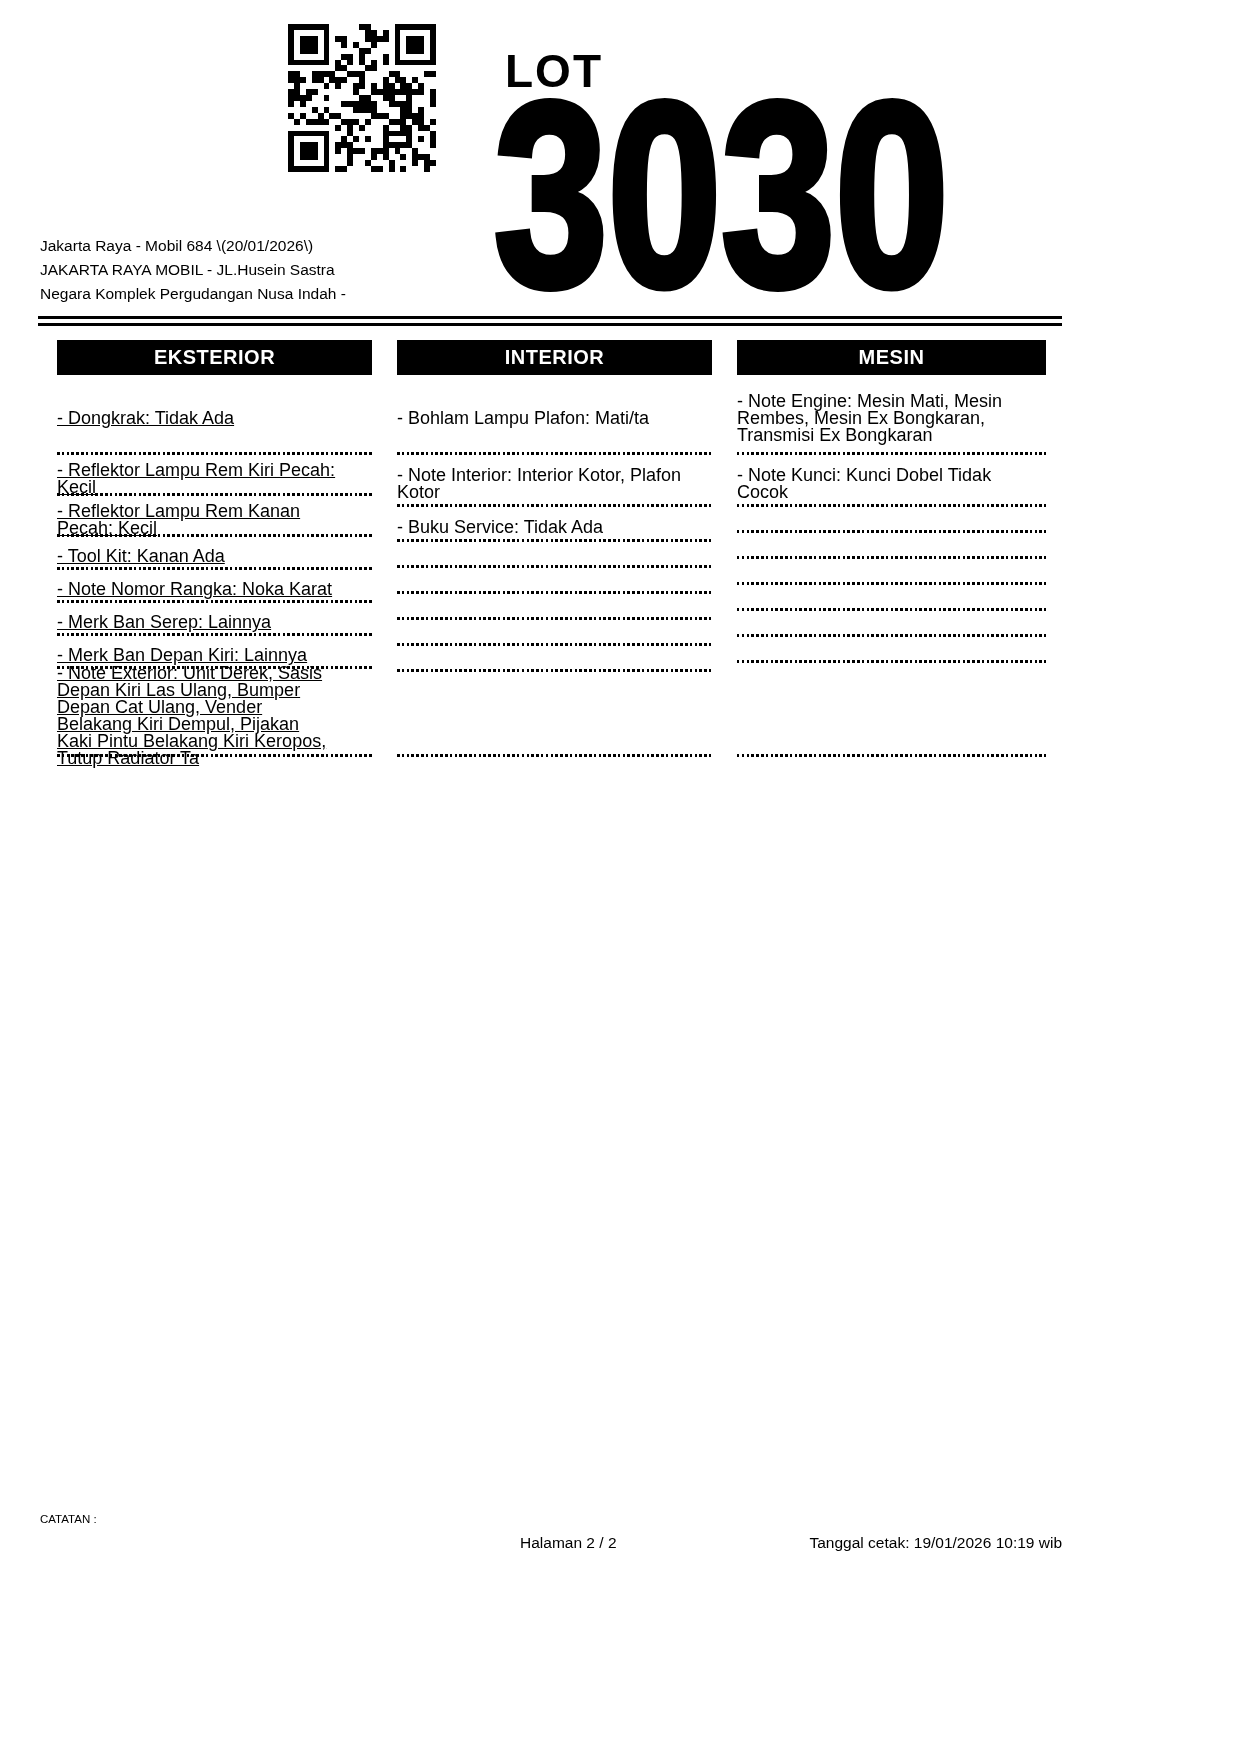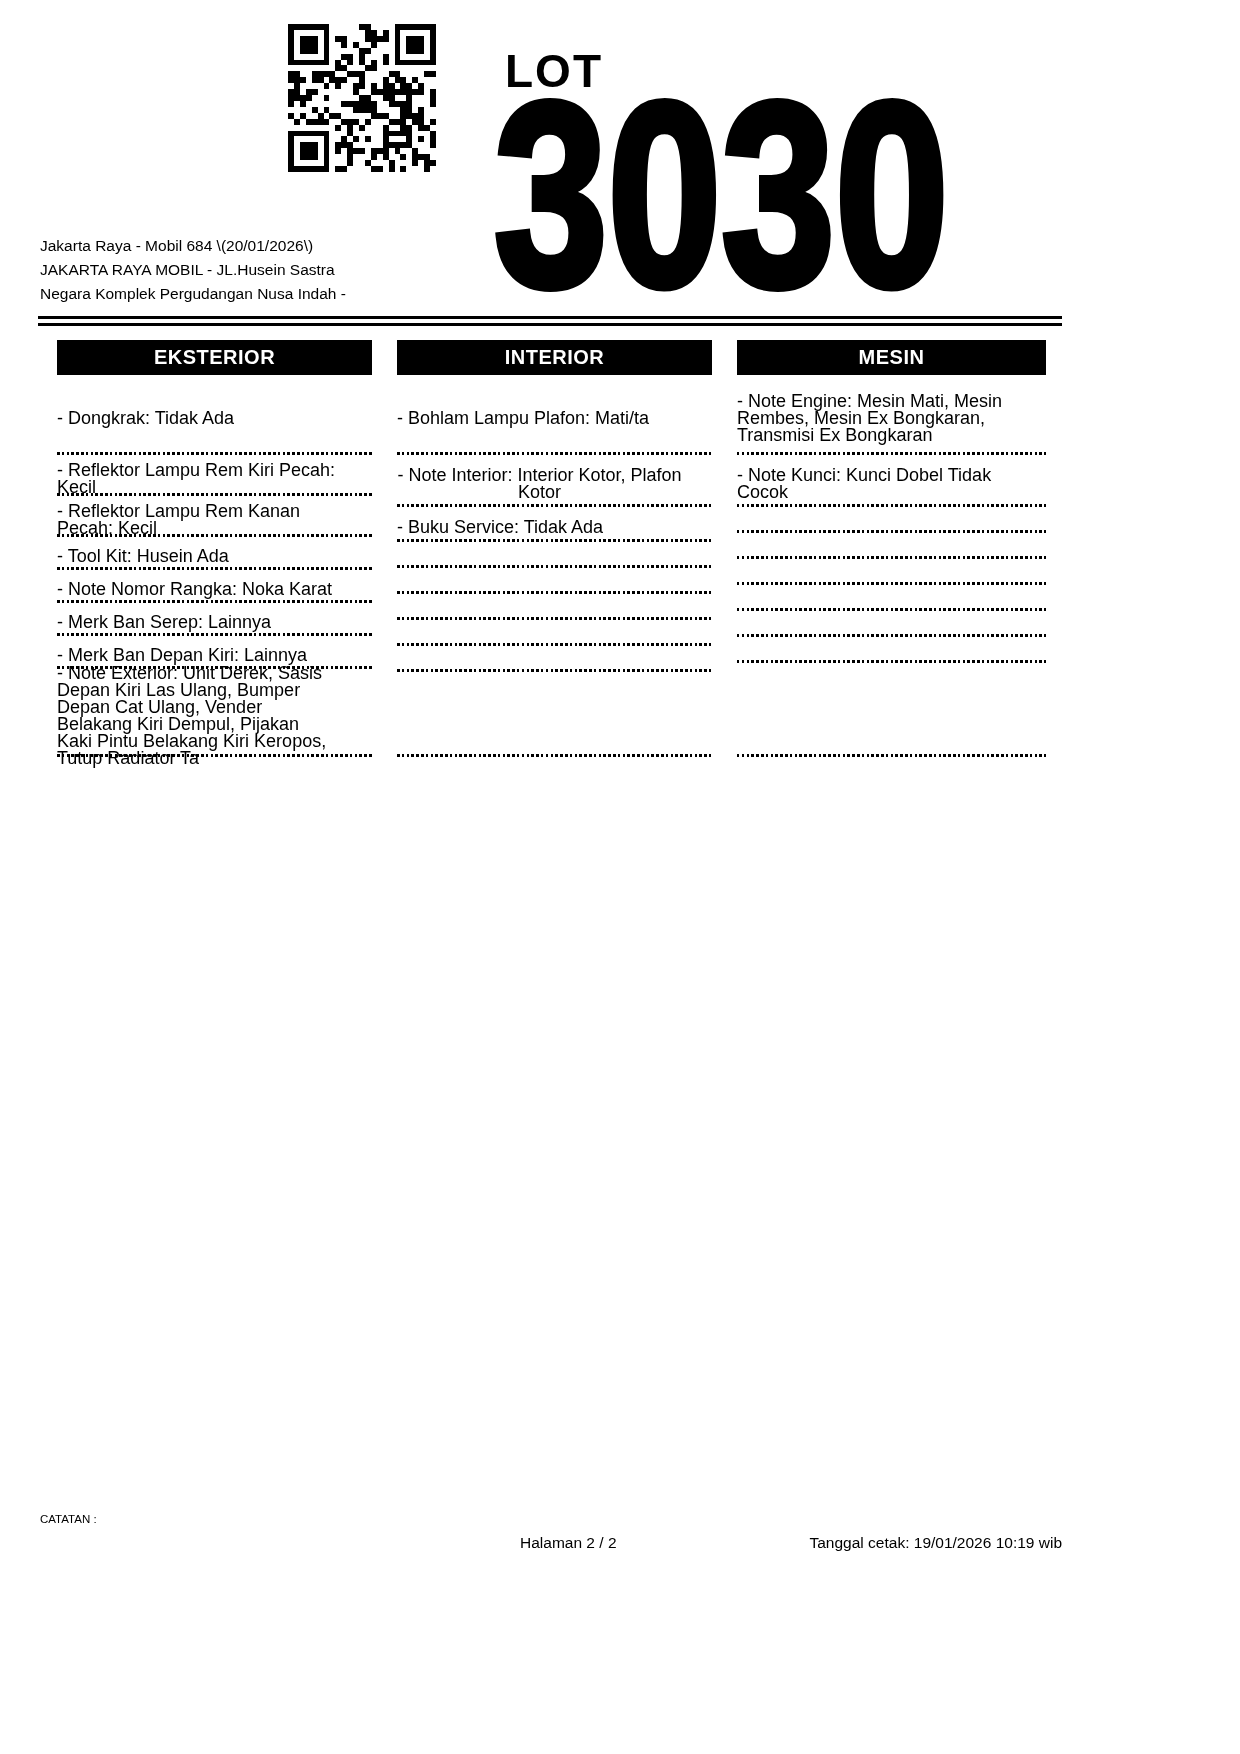--- a/index.html
+++ b/index.html
@@ -25,29 +25,29 @@
   .rule { position:absolute; left:38px; top:316px; width:1024px; height:10px;
           border-top:3px solid #000; border-bottom:3px solid #000; }
 
   
   .columns { position:absolute; left:57px; top:340px; width:989px; display:flex; gap:25px; }
   .col { width:315px; }
   .col.c2 { width:309px; }
   .col-header { height:35px; background:#000; color:#fff; font-size:20px; font-weight:bold;
                 text-align:center; line-height:35px; letter-spacing:.5px; }
   .col-body { height:382px; display:flex; flex-direction:column; }
-  .col-body.between { justify-content:space-between; }
+  .col-body.between { justify-content:space-between;text-decoration:underline; }
 
   .row {
     display:flex; align-items:center; font-size:18px; line-height:17px; padding-top:12px; padding-bottom:6px;
     background-image:repeating-linear-gradient(90deg, #000 0px, #000 2.5px, transparent 2.5px, transparent 4.8px);
     background-size:100% 3px; background-position:left bottom; background-repeat:no-repeat;
   }
   .c0 .row { padding-right:33px; }
-  .c1 .row { padding-right:30px;text-align:center; }
+  .c1 .row { padding-right:30px; }
   .c2 .row { padding-right:37px; }
   .row-first { min-height:80px; }
   .row-std   { min-height:33px; }
   .row-empty { min-height:26px; }
   .row-last  { margin-top:auto; min-height:12px; }
 
   
   .catatan { position:absolute; left:40px; top:1512px; font-size:11.5px; line-height:14px; }
   .catatan-items { margin-left:8px; }
   .page-indicator { position:absolute; left:520px; top:1534px; font-size:15.5px; }
@@ -285,21 +285,21 @@
   <div class="rule"></div>
 
   <div class="columns">
 
     <div class="col c0">
       <div class="col-header">EKSTERIOR</div>
       <div class="col-body between">
         <div class="row row-first">- Dongkrak: Tidak Ada</div>
         <div class="row row-std">- Reflektor Lampu Rem Kiri Pecah: Kecil</div>
         <div class="row row-std">- Reflektor Lampu Rem Kanan Pecah: Kecil</div>
-        <div class="row row-std">- Tool Kit: Husein Ada</div>
+        <div class="row row-std">- Tool Kit: Kanan Ada</div>
         <div class="row row-std">- Note Nomor Rangka: Noka Karat</div>
         <div class="row row-std">- Merk Ban Serep: Lainnya</div>
         <div class="row row-std">- Merk Ban Depan Kiri: Lainnya</div>
         <div class="row row-std">- Note Exterior: Unit Derek, Sasis Depan Kiri Las Ulang, Bumper Depan Cat Ulang, Vender Belakang Kiri Dempul, Pijakan Kaki Pintu Belakang Kiri Keropos, Tutup Radiator Ta</div>
       </div>
     </div>
 
     <div class="col c1">
       <div class="col-header">INTERIOR</div>
       <div class="col-body">

